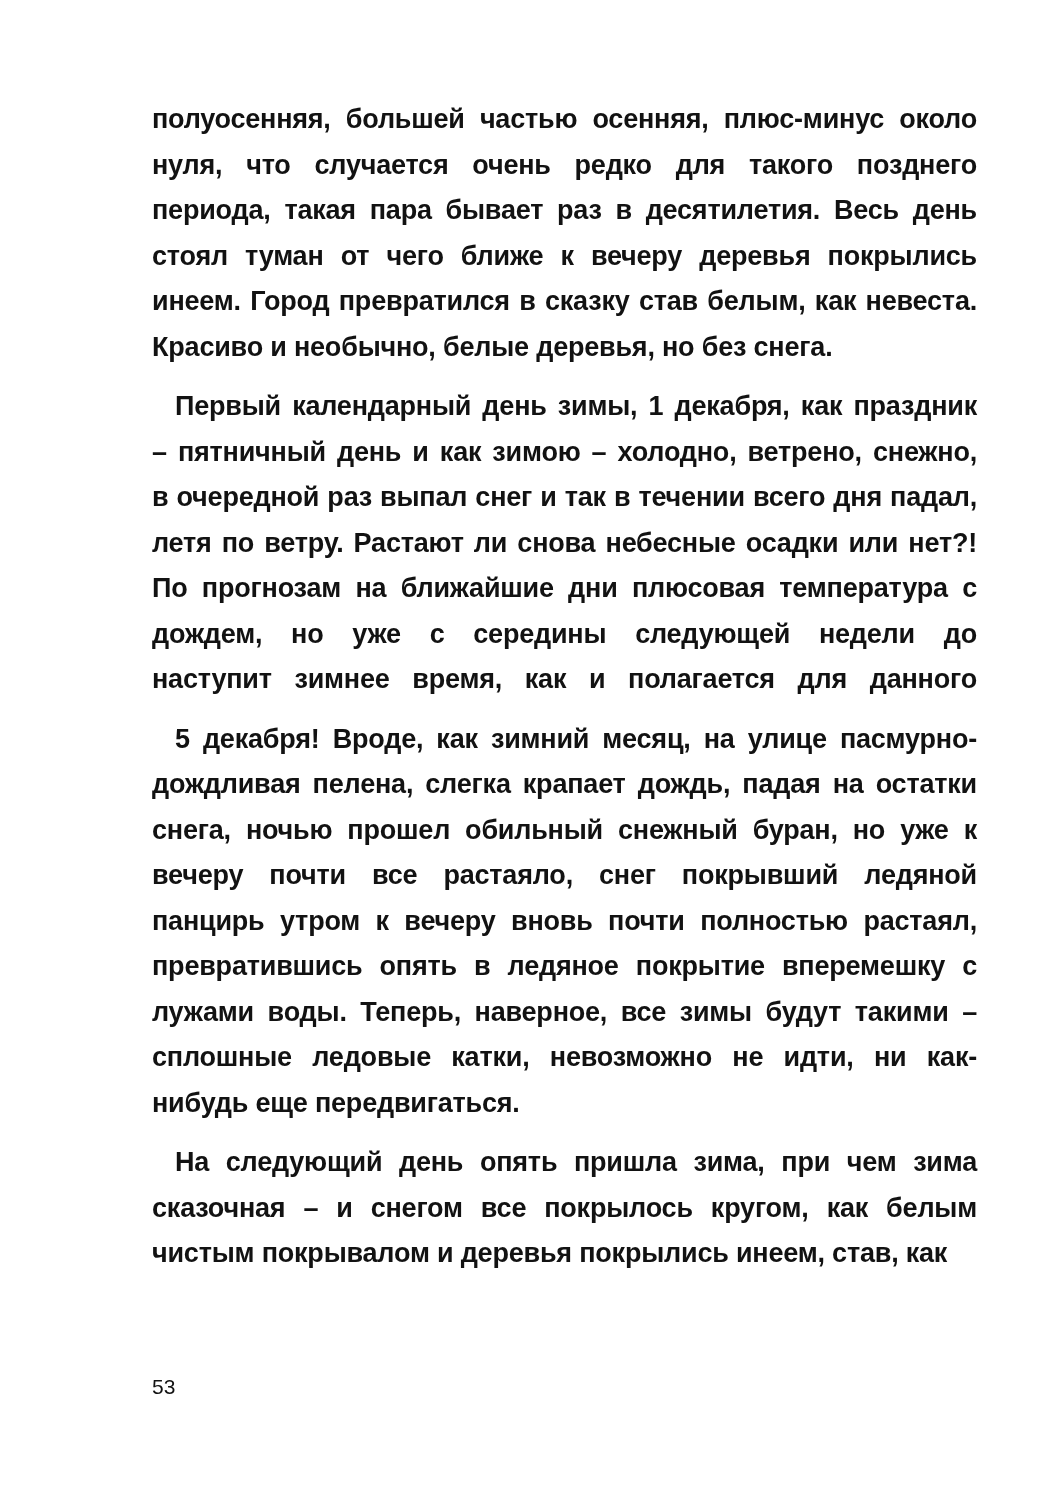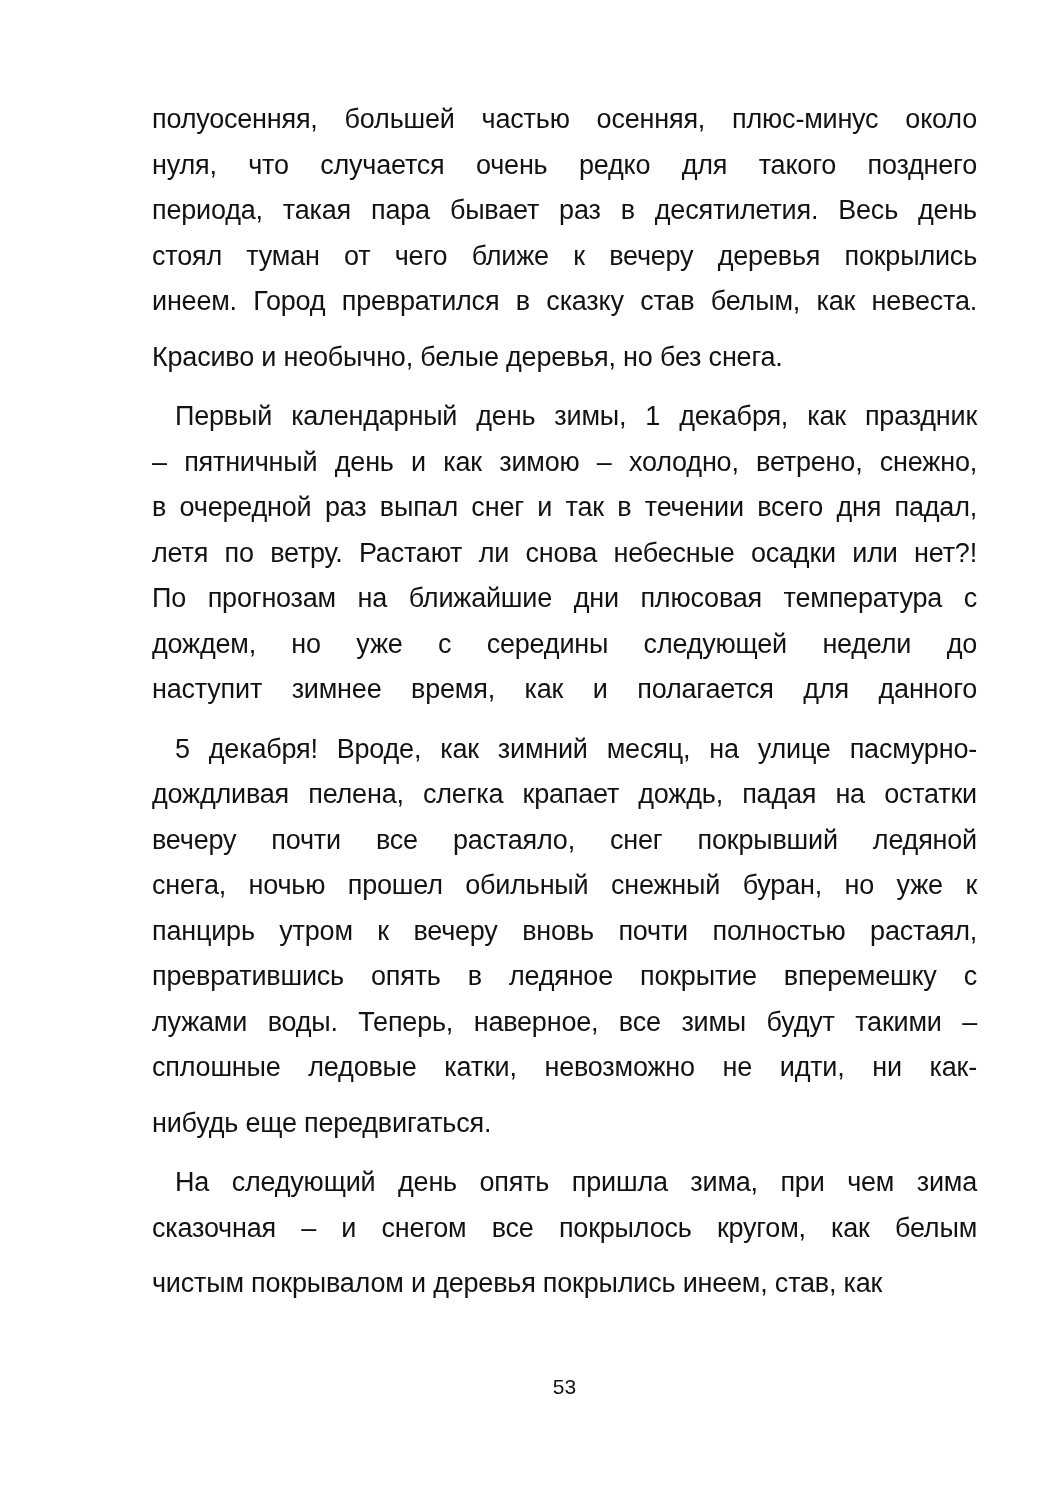--- a/index.html
+++ b/index.html
@@ -18,44 +18,44 @@
     overflow: hidden;
   }
   .text-block {
     position: absolute;
     left: 152px;
     top: 97px;
     width: 825px;
   }
   .paragraph {
     margin: 0 0 14px 0;
+    font-weight: bold;
   }
   .line {
     font-size: 27px;
     line-height: 45.5px;
     letter-spacing: -0.2px;
     text-align: justify;
     text-align-last: justify;
     -moz-text-align-last: justify;
     white-space: normal;
   }
   .line.last {
     text-align-last: left;
-    margin-top: 10px;
     -moz-text-align-last: left;
   }
   .line.indent {
     text-indent: 23px;
   }
   .page-number {
     position: absolute;
     left: 152px;
     top: 1372px;
     width: 825px;
-    text-align: center;
+    text-align: left;
     font-size: 21px;
     line-height: 30px;
     color: #121212;
   }
 </style>
 </head>
 <body>
 
 <div class="page">
   <div class="text-block">
@@ -72,22 +72,22 @@
         <div class="line">– пятничный день и как зимою – холодно, ветрено, снежно,</div>
         <div class="line">в очередной раз выпал снег и так в течении всего дня падал,</div>
         <div class="line">летя по ветру. Растают ли снова небесные осадки или нет?!</div>
         <div class="line">По прогнозам на ближайшие дни плюсовая температура с</div>
         <div class="line">дождем, но уже с середины следующей недели до</div>
         <div class="line">наступит зимнее время, как и полагается для данного</div>
       </div>
       <div class="paragraph">
         <div class="line indent">5 декабря! Вроде, как зимний месяц, на улице пасмурно-</div>
         <div class="line">дождливая пелена, слегка крапает дождь, падая на остатки</div>
+        <div class="line">снега, ночью прошел обильный снежный буран, но уже к</div>
         <div class="line">вечеру почти все растаяло, снег покрывший ледяной</div>
-        <div class="line">снега, ночью прошел обильный снежный буран, но уже к</div>
         <div class="line">панцирь утром к вечеру вновь почти полностью растаял,</div>
         <div class="line">превратившись опять в ледяное покрытие вперемешку с</div>
         <div class="line">лужами воды. Теперь, наверное, все зимы будут такими –</div>
         <div class="line">сплошные ледовые катки, невозможно не идти, ни как-</div>
         <div class="line last">нибудь еще передвигаться.</div>
       </div>
       <div class="paragraph">
         <div class="line indent">На следующий день опять пришла зима, при чем зима</div>
         <div class="line">сказочная – и снегом все покрылось кругом, как белым</div>
         <div class="line last">чистым покрывалом и деревья покрылись инеем, став, как</div>

